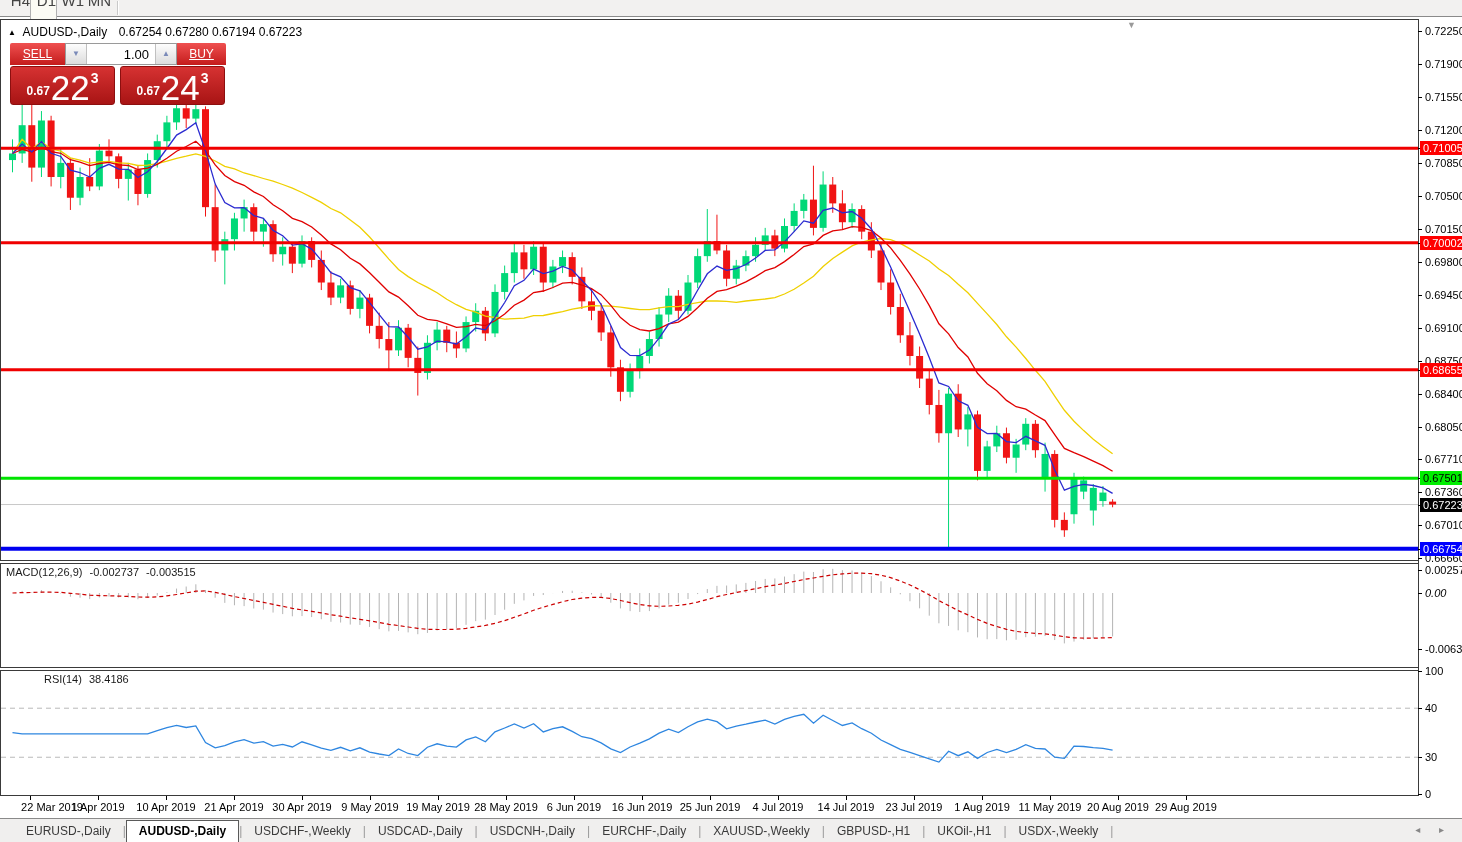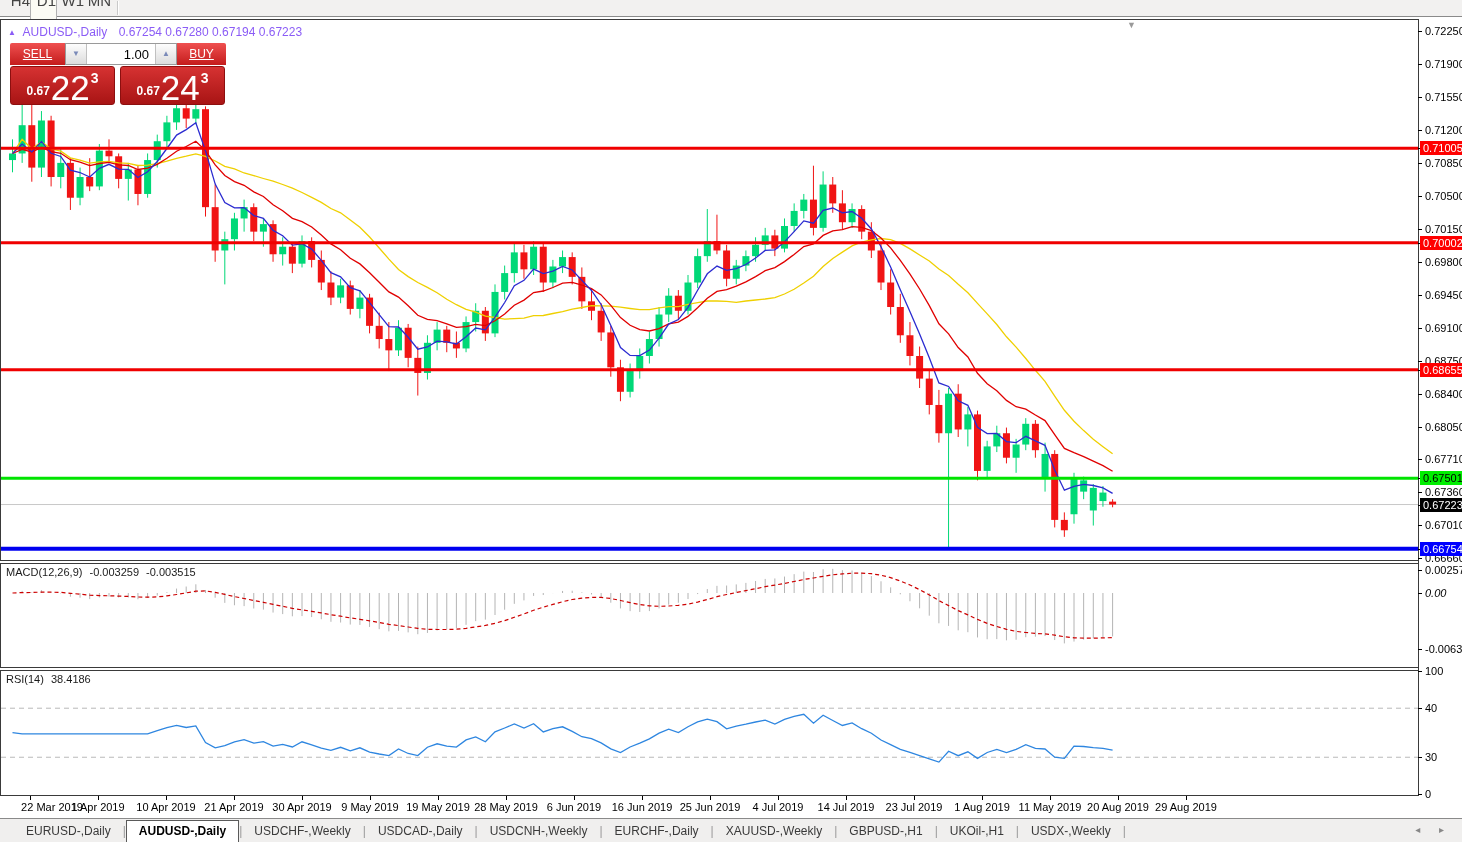--- a/index.html
+++ b/index.html
@@ -17,21 +17,21 @@
     border:1px solid #3a3a3a;border-right:none;box-sizing:border-box;}
   #rsi-panel{position:absolute;top:670px;left:0;width:1418px;height:126px;background:#fff;
     border:1px solid #3a3a3a;border-right:none;box-sizing:border-box;}
   #axis-col{position:absolute;top:19px;left:1418px;width:44px;height:777px;background:#fff;border-left:1px solid #3a3a3a;}
   svg{position:absolute;top:0;left:0;}
   
   .ylab{position:absolute;left:1425px;font-size:11px;color:#000;transform:translateY(-50%);white-space:nowrap;}
   .ylab.badge{left:1420px;padding:1px 3px;transform:translateY(-50%);}
   .ytick{position:absolute;left:1418px;width:4px;height:1px;background:#000;}
   
-  #chart-title{position:absolute;left:8px;top:25px;font-size:12px;color:#8b5cf6;white-space:nowrap;}
+  #chart-title{position:absolute;left:8px;top:25px;font-size:12px;color:#000000;white-space:nowrap;}
   #chart-title .tri{font-size:8px;vertical-align:1px;margin-right:4px;}
   
   #shift-marker{position:absolute;left:1127px;top:20px;font-size:9px;color:#9a9a9a;}
   
   #trade-panel{position:absolute;left:10px;top:43px;width:216px;}
   #tp-row1{display:flex;height:22px;}
   .tp-btn{background:linear-gradient(#ef5050,#c41c1c);color:#fff;font-size:12px;text-align:center;
     line-height:22px;text-decoration:underline;cursor:pointer;}
   #sell-btn{width:73px;border-radius:2px 0 0 0;}
   #buy-btn{width:65px;border-radius:0 2px 0 0;}
@@ -459,31 +459,31 @@
     <line x1="1063.3500000000001" y1="29" x2="1063.3500000000001" y2="79.39970608013982" stroke="#b4b4b4" stroke-width="1"></line>
     <line x1="1073" y1="29" x2="1073" y2="77.56522872686931" stroke="#b4b4b4" stroke-width="1"></line>
     <line x1="1082.65" y1="29" x2="1082.65" y2="75.71570682642152" stroke="#b4b4b4" stroke-width="1"></line>
     <line x1="1092.3" y1="29" x2="1092.3" y2="74.2990648038323" stroke="#b4b4b4" stroke-width="1"></line>
     <line x1="1101.95" y1="29" x2="1101.95" y2="73.02592287953767" stroke="#b4b4b4" stroke-width="1"></line>
     <line x1="1111.6000000000001" y1="29" x2="1111.6000000000001" y2="72.42332538466945" stroke="#b4b4b4" stroke-width="1"></line>
     <path d="M11.5 29.0 L21.1 28.6 L30.8 28.5 L40.5 28.1 L50.1 28.2 L59.8 28.4 L69.4 29.3 L79.0 30.2 L88.7 31.2 L98.4 31.6 L108.0 31.8 L117.7 32.1 L127.3 32.4 L136.9 33.0 L146.6 33.2 L156.3 32.9 L165.9 31.9 L175.6 30.5 L185.2 28.9 L194.8 27.2 L204.5 26.9 L214.2 28.3 L223.8 30.4 L233.5 32.6 L243.1 34.5 L252.8 36.5 L262.4 38.3 L272.1 40.4 L281.7 42.3 L291.4 44.3 L301.0 45.9 L310.7 47.3 L320.3 48.9 L329.9 50.7 L339.6 52.2 L349.3 53.9 L358.9 55.3 L368.6 56.8 L378.2 58.5 L387.9 60.3 L397.5 61.6 L407.2 63.0 L416.8 64.4 L426.4 65.3 L436.1 65.5 L445.8 65.5 L455.4 65.2 L465.1 64.3 L474.7 62.9 L484.4 61.4 L494.0 59.3 L503.7 56.6 L513.3 53.3 L523.0 49.9 L532.6 46.3 L542.3 43.2 L551.9 40.4 L561.6 37.7 L571.2 35.5 L580.9 34.1 L590.5 33.4 L600.1 33.4 L609.8 34.5 L619.5 36.5 L629.1 38.6 L638.8 40.5 L648.4 41.8 L658.1 42.3 L667.7 42.0 L677.4 41.3 L687.0 40.1 L696.6 38.1 L706.3 35.5 L716.0 32.7 L725.6 30.5 L735.3 28.5 L744.9 26.6 L754.6 24.7 L764.2 22.7 L773.9 21.1 L783.5 19.4 L793.1 17.5 L802.8 15.5 L812.5 14.0 L822.1 12.3 L831.8 10.8 L841.4 9.9 L851.1 9.2 L860.7 9.1 L870.4 9.7 L880.0 11.2 L889.6 13.6 L899.3 17.0 L909.0 21.0 L918.6 25.7 L928.3 30.9 L937.9 36.6 L947.6 41.6 L957.2 46.6 L966.9 50.9 L976.5 55.4 L986.2 59.4 L995.8 62.5 L1005.5 65.3 L1015.1 67.4 L1024.8 68.5 L1034.4 69.4 L1044.0 69.9 L1053.7 71.1 L1063.4 72.8 L1073.0 73.8 L1082.7 74.1 L1092.3 74.2 L1102.0 73.9 L1111.6 73.6" fill="none" stroke="#cc0000" stroke-width="1.2" stroke-dasharray="4 3"></path>
   </svg>
 <div class="ind-label" style="top:566px;">
   <span>MACD(12,26,9)</span>
-  <span style="margin-left:4px;">-0.003259</span>
+  <span style="margin-left:4px;">-0.002737</span>
   <span style="margin-left:4px;">-0.003515</span>
 </div>
 
 <div id="rsi-panel"></div>
 <svg id="rsi-svg" style="top:671px;left:1px;" width="1417" height="124">
     <line x1="0" y1="37.215" x2="1417" y2="37.215" stroke="#b9b9b9" stroke-width="1" stroke-dasharray="5 4"></line>
     <line x1="0" y1="86.235" x2="1417" y2="86.235" stroke="#b9b9b9" stroke-width="1" stroke-dasharray="5 4"></line>
     <path d="M11.5 61.7 L21.1 62.8 L30.8 62.8 L40.5 62.8 L50.1 62.8 L59.8 62.8 L69.4 62.8 L79.0 62.8 L88.7 62.8 L98.4 62.8 L108.0 62.8 L117.7 62.8 L127.3 62.8 L136.9 62.8 L146.6 62.8 L156.3 59.7 L165.9 56.6 L175.6 54.4 L185.2 56.5 L194.8 54.9 L204.5 71.5 L214.2 76.9 L223.8 74.7 L233.5 70.8 L243.1 68.6 L252.8 72.2 L262.4 70.7 L272.1 75.1 L281.7 73.4 L291.4 76.0 L301.0 70.8 L310.7 73.8 L320.3 77.2 L329.9 79.4 L339.6 76.3 L349.3 79.8 L358.9 76.8 L368.6 81.1 L378.2 83.0 L387.9 84.6 L397.5 78.0 L407.2 82.5 L416.8 84.6 L426.4 76.2 L436.1 72.8 L445.8 75.1 L455.4 76.1 L465.1 68.9 L474.7 66.0 L484.4 70.8 L494.0 60.9 L503.7 57.0 L513.3 52.9 L523.0 57.1 L532.6 52.7 L542.3 60.9 L551.9 57.7 L561.6 55.8 L571.2 60.4 L580.9 65.7 L590.5 67.6 L600.1 71.9 L609.8 77.9 L619.5 81.6 L629.1 76.0 L638.8 72.1 L648.4 67.9 L658.1 62.2 L667.7 58.2 L677.4 61.6 L687.0 55.7 L696.6 50.8 L706.3 48.2 L716.0 50.7 L725.6 57.8 L735.3 55.1 L744.9 53.2 L754.6 51.0 L764.2 49.1 L773.9 53.0 L783.5 48.3 L793.1 45.4 L802.8 43.3 L812.5 52.2 L822.1 44.2 L831.8 49.5 L841.4 54.5 L851.1 51.9 L860.7 57.7 L870.4 62.2 L880.0 69.0 L889.6 73.6 L899.3 78.3 L909.0 81.4 L918.6 84.6 L928.3 87.9 L937.9 91.1 L947.6 80.2 L957.2 84.7 L966.9 80.8 L976.5 87.4 L986.2 81.5 L995.8 78.4 L1005.5 81.6 L1015.1 78.4 L1024.8 73.6 L1034.4 77.4 L1044.0 78.0 L1053.7 86.2 L1063.4 87.3 L1073.0 75.2 L1082.7 75.5 L1092.3 76.6 L1102.0 77.3 L1111.6 79.1" fill="none" stroke="#2e86e0" stroke-width="1.3"></path>
   </svg>
-<div class="ind-label" style="top:673px;">
+<div class="ind-label" style="top:673px;margin-left:38px;">
   <span>RSI(14)</span>
   <span style="margin-left:4px;">38.4186</span>
 </div>
 
 <div id="axis-col"></div>
 <div id="y-labels">
     <div class="ytick" style="top: 31px;"></div>
     <div class="ylab" style="top: 31px;">0.72250</div>
     <div class="ytick" style="top: 64px;"></div>
     <div class="ylab" style="top: 64px;">0.71900</div>
@@ -586,21 +586,21 @@
 
 <div id="tab-bar">
     <div class="tab">EURUSD-,Daily</div>
     <div class="tab-sep">|</div>
     <div class="tab active">AUDUSD-,Daily</div>
     <div class="tab-sep">|</div>
     <div class="tab">USDCHF-,Weekly</div>
     <div class="tab-sep">|</div>
     <div class="tab">USDCAD-,Daily</div>
     <div class="tab-sep">|</div>
-    <div class="tab">USDCNH-,Weekly</div>
+    <div class="tab">USDCNH-,Daily</div>
     <div class="tab-sep">|</div>
     <div class="tab">EURCHF-,Daily</div>
     <div class="tab-sep">|</div>
     <div class="tab">XAUUSD-,Weekly</div>
     <div class="tab-sep">|</div>
     <div class="tab">GBPUSD-,H1</div>
     <div class="tab-sep">|</div>
     <div class="tab">UKOil-,H1</div>
     <div class="tab-sep">|</div>
     <div class="tab">USDX-,Weekly</div>

